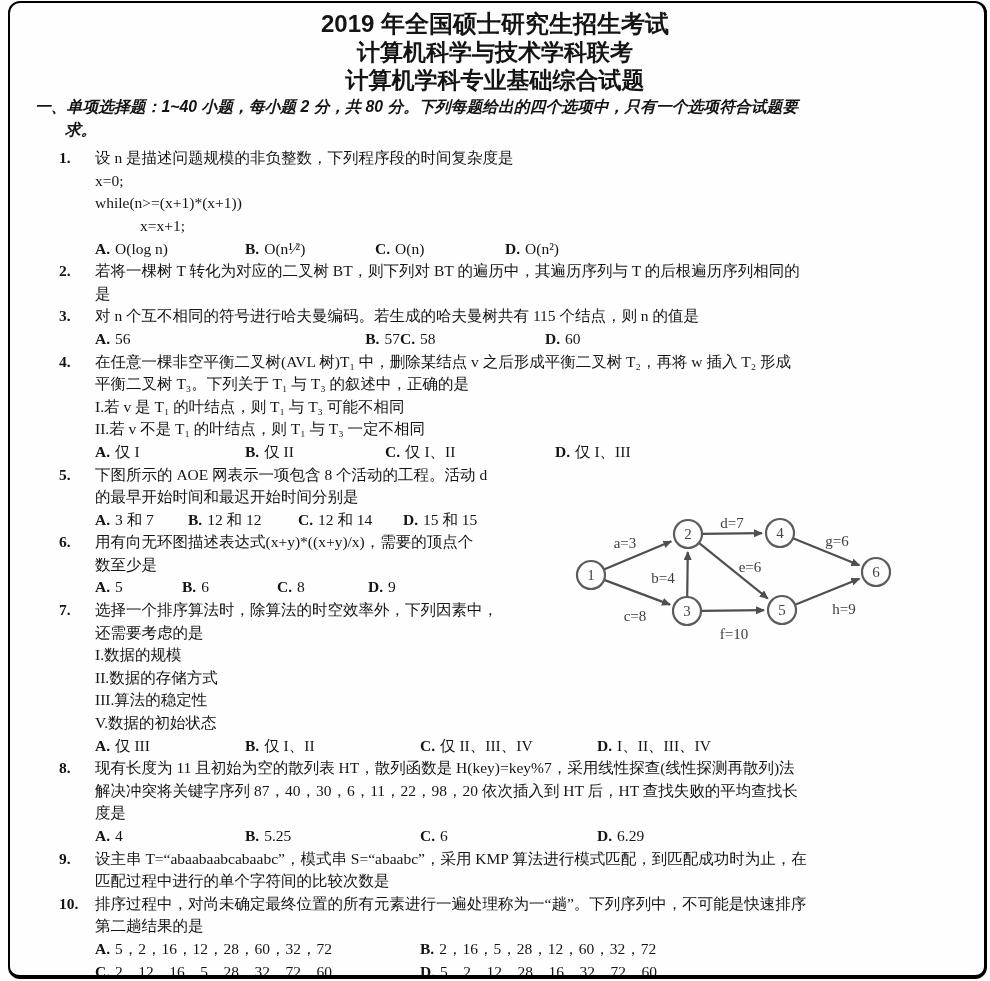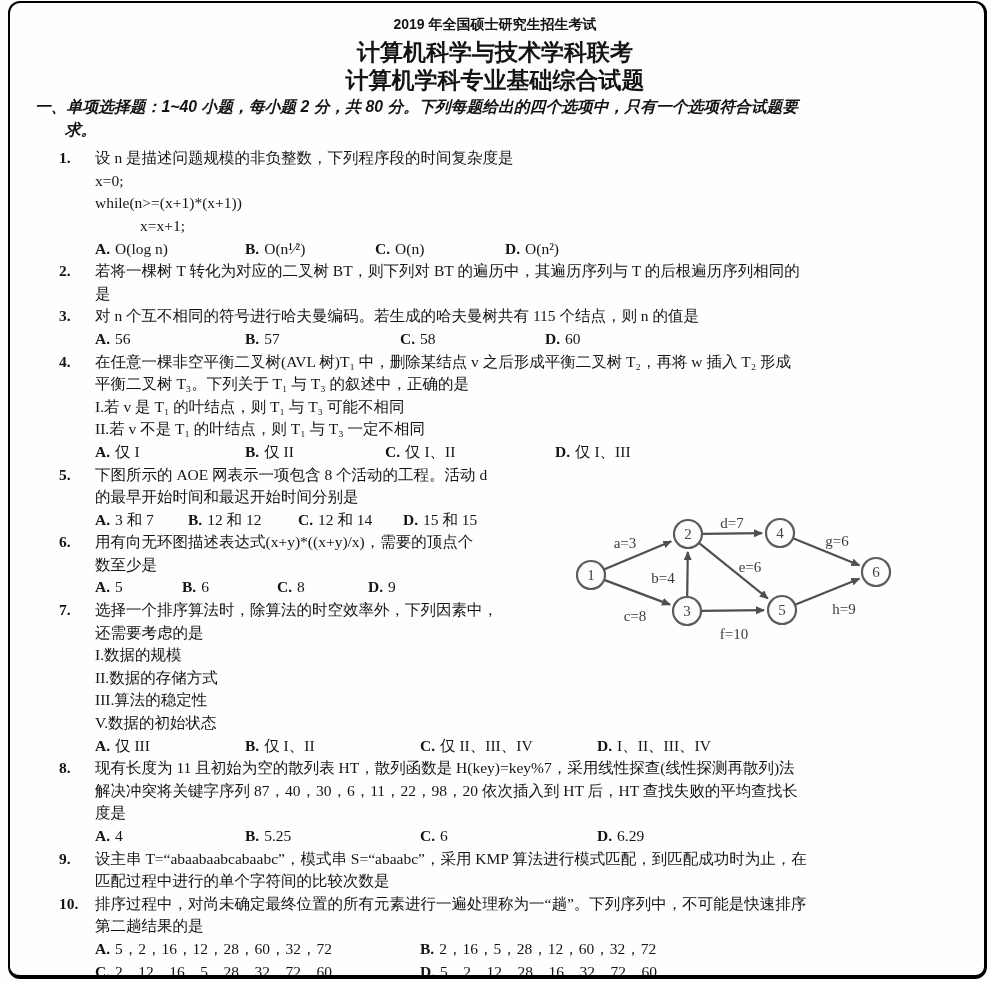--- a/index.html
+++ b/index.html
@@ -3,40 +3,40 @@
 <meta charset="utf-8">
 <style>
   html,body{margin:0;padding:0;background:#ffffff;}
   .page{position:relative;width:990px;height:981px;background:#fefefe;overflow:hidden;
         font-family:"Liberation Serif","DejaVu Serif",serif;color:#141414;
         font-size:15.5px;line-height:22.6px;}
   .frame{position:absolute;left:8px;top:1px;right:3px;bottom:2px;border:2px solid #000;
          border-bottom-width:4px;border-right-width:3px;border-radius:12px;pointer-events:none;}
   .titles{margin:10px 0 0 0;text-align:center;font-weight:bold;
           font-family:"Liberation Sans","DejaVu Sans",sans-serif;}
-  .t1{font-size:14px;line-height:28px;}
+  .t1{font-size:24px;line-height:28px;}
   .t2{font-size:23px;line-height:28px;}
   .section{font-weight:bold;font-family:"Liberation Sans","DejaVu Sans",sans-serif;
            margin:2px 0 6px 35px;font-size:15.8px;font-style:italic;}
   .section div{white-space:nowrap;}
   .s2{margin-left:30px;}
   .q{display:flex;padding-left:59px;}
   .qn{width:36px;flex:none;font-weight:bold;}
   .qb{flex:1;min-width:0;}
   .qb > div{white-space:nowrap;}
   .ind{padding-left:45px;}
   .opts{display:flex;}
   .opt{white-space:nowrap;}
   .ol{font-weight:bold;margin-right:5px;}
   .items{display:flex;flex-direction:column;}
   .it{white-space:nowrap;}
   
   .o1 .opt:nth-child(1){width:150px;} .o1 .opt:nth-child(2){width:130px;} .o1 .opt:nth-child(3){width:130px;}
   .o2 .opt:nth-child(1){width:160px;} .o2 .opt:nth-child(2){width:145px;} .o2 .opt:nth-child(3){width:145px;}
-  .o3 .opt:nth-child(1){width:150px;} .o3 .opt:nth-child(2){width:155px;} .o3 .opt:nth-child(3){width:145px;}
+  .o3 .opt:nth-child(1){width:150px;} .o3 .opt:nth-child(2){width:155px;text-align:right;} .o3 .opt:nth-child(3){width:145px;}
   .o4 .opt:nth-child(1){width:150px;} .o4 .opt:nth-child(2){width:140px;} .o4 .opt:nth-child(3){width:170px;}
   .o5 .opt:nth-child(1){width:93px;}  .o5 .opt:nth-child(2){width:110px;} .o5 .opt:nth-child(3){width:105px;}
   .o6 .opt:nth-child(1){width:87px;}  .o6 .opt:nth-child(2){width:95px;}  .o6 .opt:nth-child(3){width:91px;}
   .o7 .opt:nth-child(1){width:150px;} .o7 .opt:nth-child(2){width:175px;} .o7 .opt:nth-child(3){width:177px;}
   .o8 .opt:nth-child(1){width:150px;} .o8 .opt:nth-child(2){width:175px;} .o8 .opt:nth-child(3){width:177px;}
   .o9 .opt:nth-child(1){width:150px;} .o9 .opt:nth-child(2){width:175px;} .o9 .opt:nth-child(3){width:177px;}
   .o10 .opt:nth-child(1){width:325px;}
   .i7 .it:nth-child(1){width:150px;} .i7 .it:nth-child(2){width:210px;} .i7 .it:nth-child(3){width:163px;}
   .diagram{position:absolute;left:563px;top:503px;width:372px;height:146px;}
   .diagram text{font-family:"Liberation Serif","DejaVu Serif",serif;font-size:15px;fill:#3c3c3c;}

